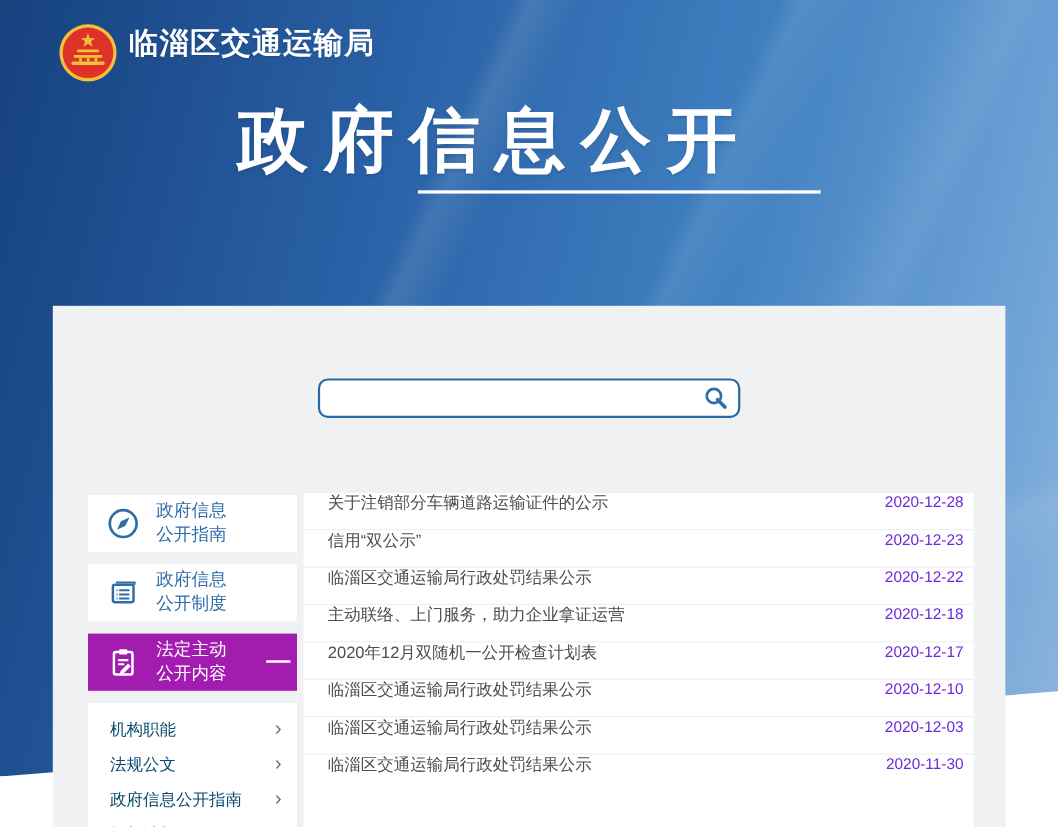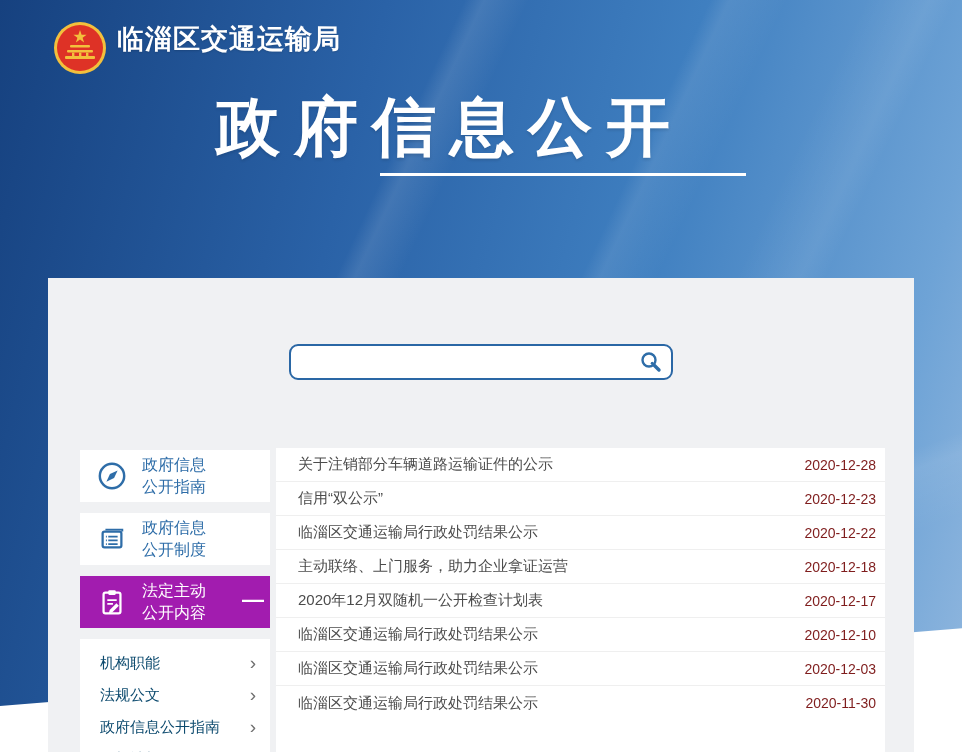--- a/index.html
+++ b/index.html
@@ -60,24 +60,24 @@
   .side-card.active .icon-box,.side-card.active .labels{color:#ffffff;}
   .collapse-dash{position:absolute;right:6px;top:50%;transform:translateY(-58%);color:#ffffff;font-size:22px;font-weight:bold;line-height:1;}
 
   .submenu{background:#ffffff;flex:1;overflow:hidden;padding-top:8px;}
   .submenu-item{height:32px;display:flex;align-items:center;padding:0 14px 0 20px;cursor:pointer;}
   .submenu-item .label{flex:1;font-size:15px;color:#0c4a6e;}
   .submenu-item .chev{font-size:19px;color:#6f6f6f;line-height:1;transform:translateY(-1px);}
 
   
   .news{flex:1;background:#ffffff;overflow:hidden;}
-  .news-row{height:34px;display:flex;align-items:center;padding:0 9px 0 22px;box-sizing:border-box;cursor:pointer;}
+  .news-row{height:34px;display:flex;padding:0 9px 0 22px;box-sizing:border-box;cursor:pointer;}
   .news-row:not(:last-child){border-bottom:1px solid #efefef;}
   .news-title{flex:1;font-size:15px;color:#4c4c4c;white-space:nowrap;overflow:hidden;text-overflow:ellipsis;}
-  .news-date{font-size:14px;color:#7f1d1d;margin-left:12px;flex:none;}
+  .news-date{font-size:14px;color:#6d28d9;margin-left:12px;flex:none;}
 </style>
 </head>
 <body>
 
 <div class="page">
 
   <div class="banner">
     <div class="brand">
       <svg class="emblem" viewBox="0 0 54 54">
         <circle cx="27" cy="27" r="26" fill="#f3c03c"></circle>

